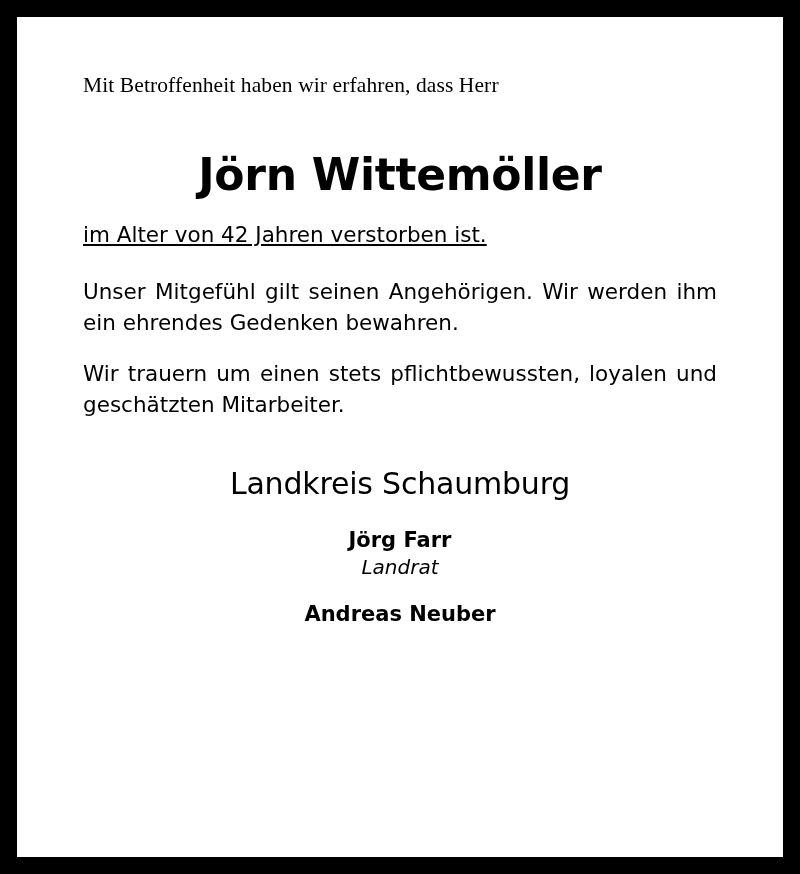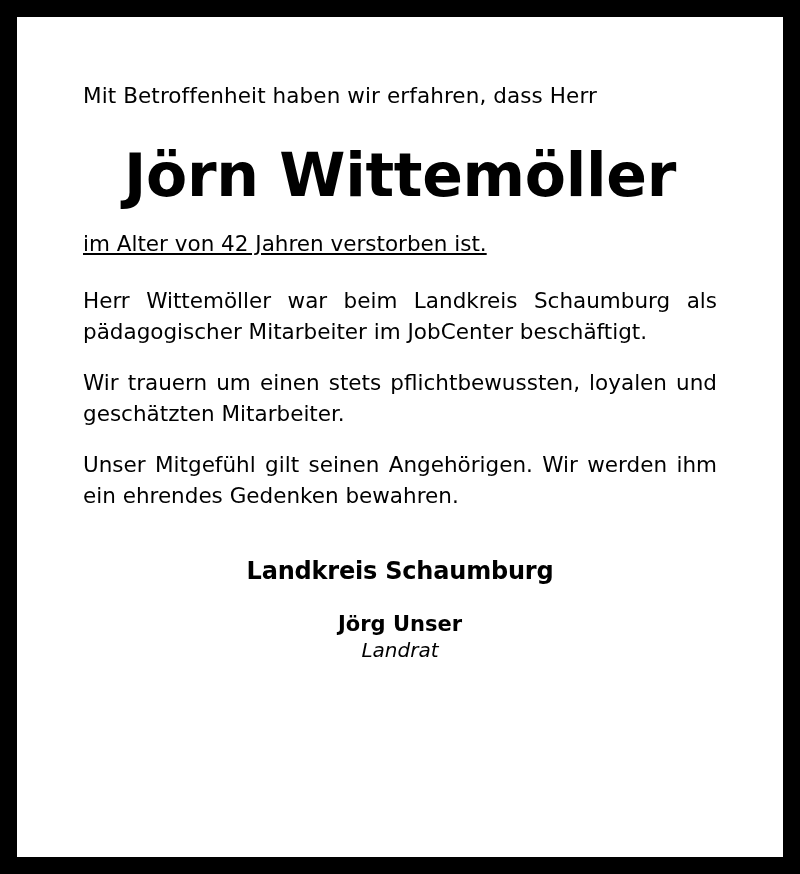--- a/index.html
+++ b/index.html
@@ -25,29 +25,30 @@
   .notice-inner {
     box-sizing: border-box;
     width: 100%;
     height: 100%;
     background: #ffffff;
     padding: 40px 66px 0 66px;
   }
   .intro {
     font-size: 21.5px;
     line-height: 1.35;
-    margin-top: 24px;
+    margin-top: 14px;
     letter-spacing: 0.1px;
+    font-family: Liberation Serif, serif;
   }
   .name {
-    font-size: 60px;
+    font-size: 44px;
     font-weight: bold;
     text-align: center;
     line-height: 1.05;
-    margin-top: 34px;
+    margin-top: 52px;
     margin-bottom: 22px;
     letter-spacing: -0.3px;
   }
   .age-line {
     font-size: 21.5px;
     line-height: 1.35;
     margin-bottom: 28px;
     text-decoration: underline;
   }
   .para {
@@ -57,22 +58,22 @@
     margin-bottom: 21px;
   }
   .para:last-of-type {
     margin-bottom: 0;
   }
   .signature-block {
     margin-top: 46px;
     text-align: center;
   }
   .org {
-    font-size: 24px;
-    font-weight: bold;
+    font-size: 30px;
+    font-weight: normal;
     letter-spacing: -0.2px;
     margin-bottom: 26px;
   }
   .person-name {
     font-size: 21px;
     font-weight: bold;
     line-height: 1.25;
   }
   .person-role {
     font-size: 20px;
@@ -88,28 +89,28 @@
 
 <div class="notice-frame">
   <div class="notice-inner">
 
     <div class="intro">Mit Betroffenheit haben wir erfahren, dass Herr</div>
 
     <div class="name">Jörn Wittemöller</div>
 
     <div class="age-line">im Alter von 42 Jahren verstorben ist.</div>
 
-    <div class="para">Herr Wittemöller war beim Landkreis Schaumburg als pädagogischer Mitarbeiter im JobCenter beschäftigt.</div>
+    <div class="para">Unser Mitgefühl gilt seinen Angehörigen. Wir werden ihm ein  ehrendes Gedenken bewahren.</div>
     <div class="para">Wir trauern um einen stets pflichtbewussten, loyalen und geschätzten Mitarbeiter.</div>
-    <div class="para">Unser Mitgefühl gilt seinen Angehörigen. Wir werden ihm ein  ehrendes Gedenken bewahren.</div>
 
     <div class="signature-block">
       <div class="org">Landkreis Schaumburg</div>
 
-      <div class="person-name">Jörg Unser</div>
+      <div class="person-name">Jörg Farr</div>
       <div class="person-role">Landrat</div>
 
       <div class="person-gap"></div>
 
+      <div class="person-name">Andreas Neuber</div>
     </div>
 
   </div>
 </div>
 
 </body></html>

